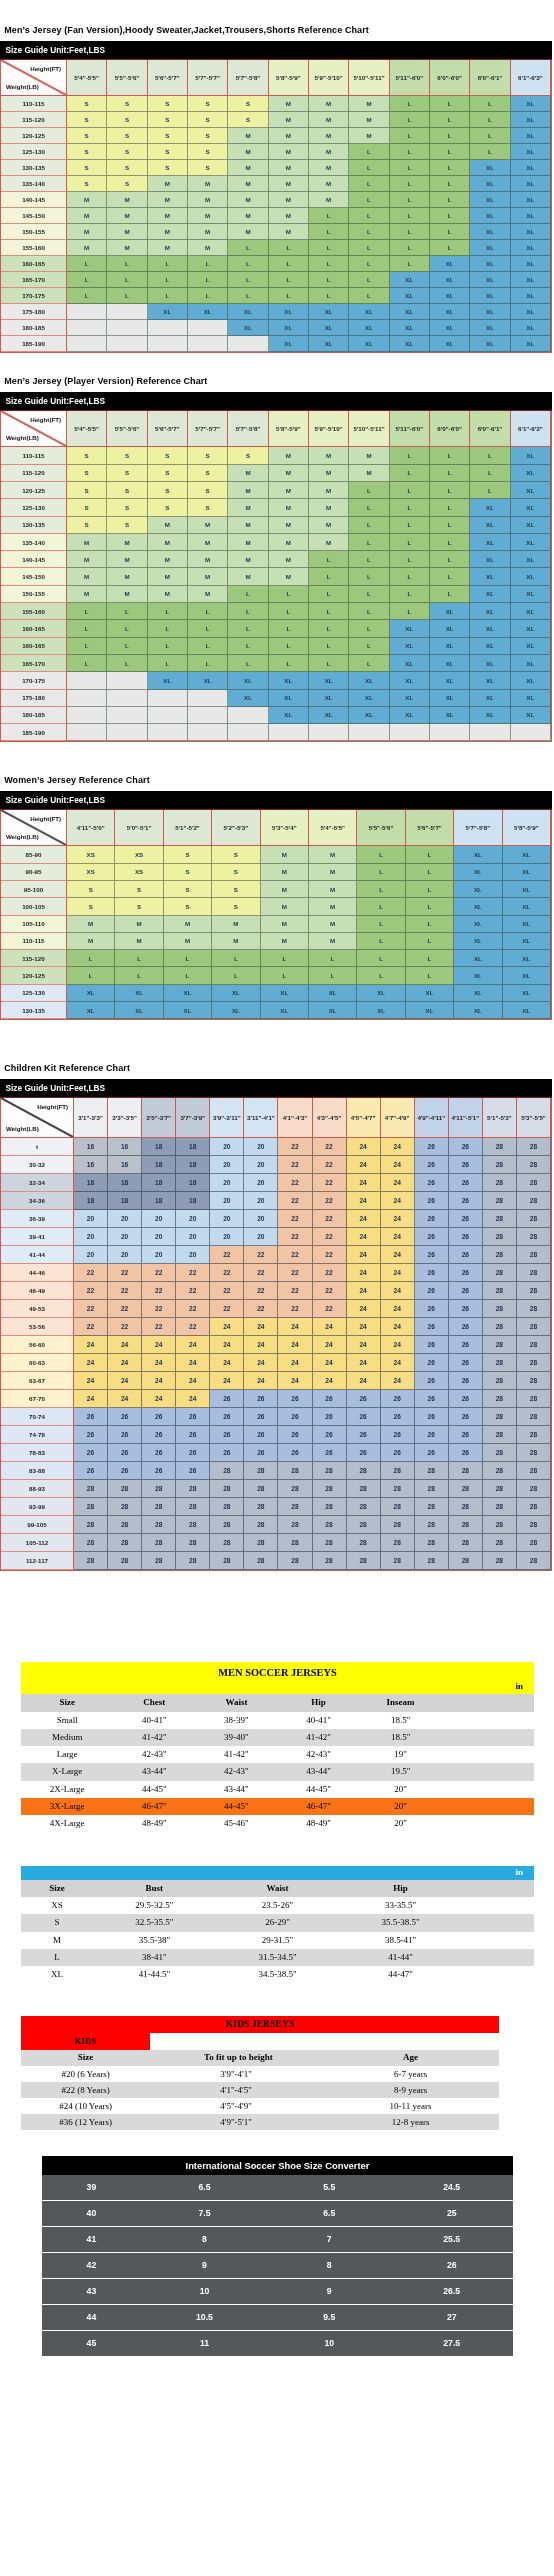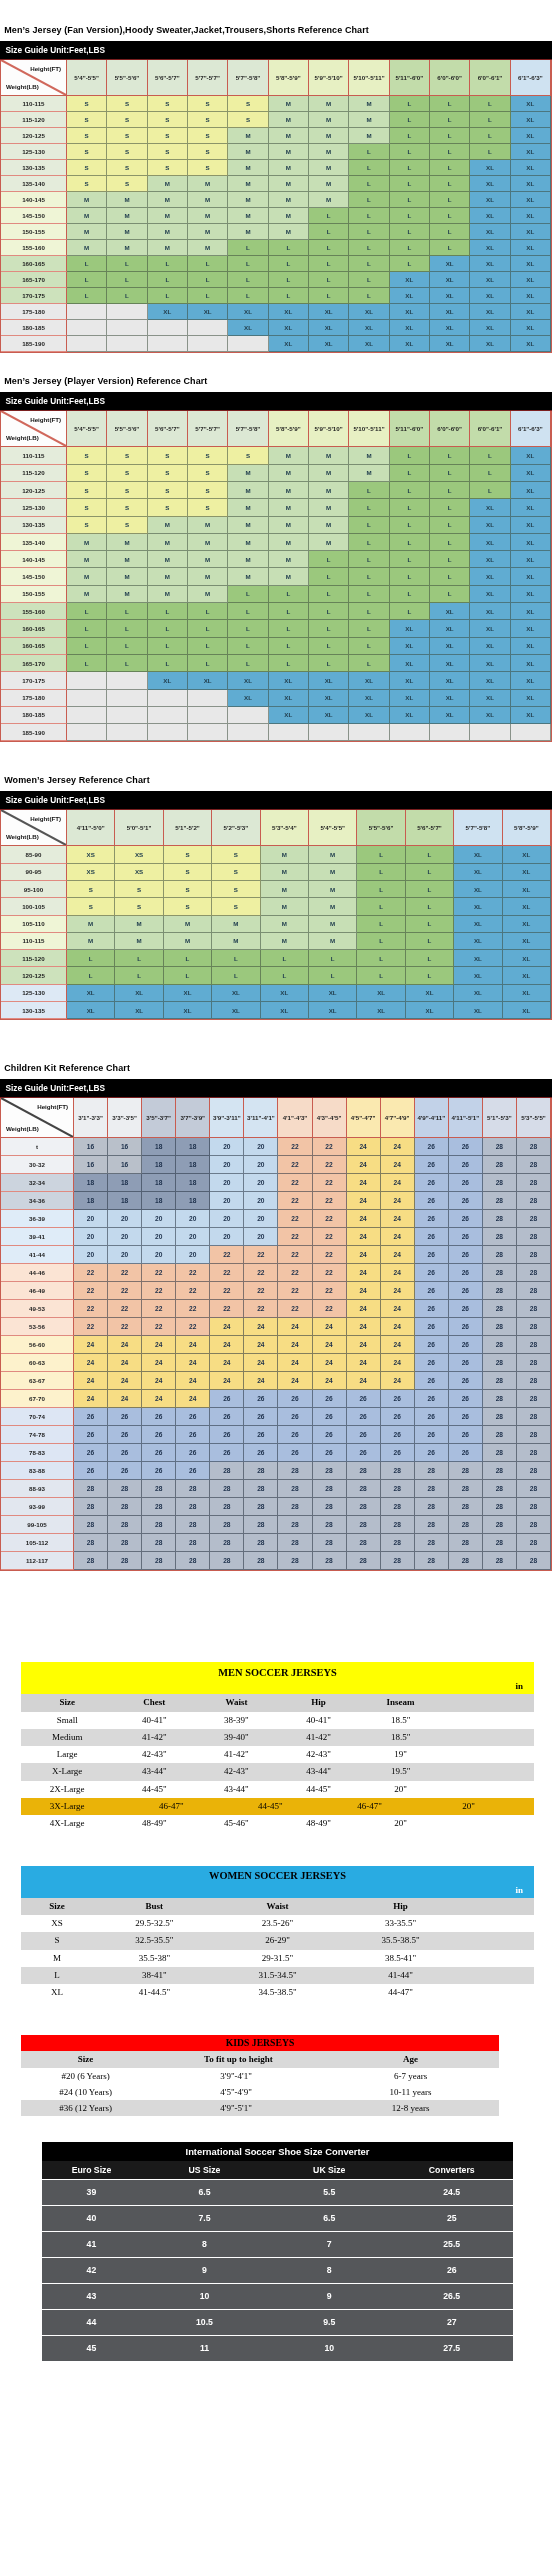--- a/index.html
+++ b/index.html
@@ -1103,41 +1103,40 @@
         <div class="jt-cell"></div>
       </div>
       <div class="jt-row" style="grid-template-columns: 18% 16% 16% 16% 16% 18%; background: rgb(255, 255, 255);">
         <div class="jt-cell">2X-Large</div>
         <div class="jt-cell">44-45"</div>
         <div class="jt-cell">43-44"</div>
         <div class="jt-cell">44-45"</div>
         <div class="jt-cell">20"</div>
         <div class="jt-cell"></div>
       </div>
-      <div class="jt-row" style="grid-template-columns: 18% 16% 16% 16% 16% 18%; background: #eab308; gap: 17px;">
+      <div class="jt-row" style="grid-template-columns: 18% 16% 16% 16% 16% 18%; background: #f97316;">
         <div class="jt-cell">3X-Large</div>
         <div class="jt-cell">46-47"</div>
         <div class="jt-cell">44-45"</div>
         <div class="jt-cell">46-47"</div>
         <div class="jt-cell">20"</div>
         <div class="jt-cell"></div>
       </div>
       <div class="jt-row" style="grid-template-columns: 18% 16% 16% 16% 16% 18%; background: rgb(255, 255, 255);">
         <div class="jt-cell">4X-Large</div>
         <div class="jt-cell">48-49"</div>
         <div class="jt-cell">45-46"</div>
         <div class="jt-cell">48-49"</div>
         <div class="jt-cell">20"</div>
         <div class="jt-cell"></div>
       </div>
     </div>
 
   <div class="jersey jwrap-women mt48b" id="women-jerseys">
       <div class="jt-bar" style="background: rgb(41, 171, 226);">
-        <div class="jt-title">WOMEN SOCCER JERSEYS</div>
         <div class="jt-in" style="color: rgb(255, 255, 255);">in</div>
       </div>
       <div class="jt-row jt-header" style="grid-template-columns: 14% 24% 24% 24% 14%; background: rgb(211, 211, 211);">
         <div class="jt-cell">Size</div>
         <div class="jt-cell">Bust</div>
         <div class="jt-cell">Waist</div>
         <div class="jt-cell">Hip</div>
         <div class="jt-cell"></div>
       </div>
       <div class="jt-row" style="grid-template-columns: 14% 24% 24% 24% 14%; background: rgb(255, 255, 255);">
@@ -1172,50 +1171,53 @@
         <div class="jt-cell">XL</div>
         <div class="jt-cell">41-44.5"</div>
         <div class="jt-cell">34.5-38.5"</div>
         <div class="jt-cell">44-47"</div>
         <div class="jt-cell"></div>
       </div>
     </div>
 
   <div class="jersey jwrap-kids mt48b" id="kids-jerseys">
       <div class="kids-title" style="background: rgb(255, 0, 0);">KIDS JERSEYS</div>
+      <div class="kids-corner-row">
+        <div class="kids-corner" style="background: rgb(255, 0, 0);">KIDS</div>
+        <div></div>
+      </div>
       <div class="jt-row jt-header kids-header" style="grid-template-columns: 27% 36% 37%; background: rgb(217, 217, 217);">
         <div class="jt-cell"><span>Size</span></div>
         <div class="jt-cell"><span class="kids-fit-head">To fit up to height</span></div>
         <div class="jt-cell"><span>Age</span></div>
       </div>
       <div class="jt-row" style="grid-template-columns: 27% 36% 37%; background: rgb(255, 255, 255);">
         <div class="jt-cell" style="line-height: 16px;">#20 (6 Years)</div>
         <div class="jt-cell" style="line-height: 16px;">3'9"-4'1"</div>
         <div class="jt-cell" style="line-height: 16px;">6-7 years</div>
       </div>
+      <div class="jt-row" style="grid-template-columns: 27% 36% 37%; background: rgb(217, 217, 217);">
+        <div class="jt-cell" style="line-height: 16px;">#22 (8 Years)</div>
+        <div class="jt-cell" style="line-height: 16px;">4'1"-4'5"</div>
+        <div class="jt-cell" style="line-height: 16px;">8-9 years</div>
+      </div>
       <div class="jt-row" style="grid-template-columns: 27% 36% 37%; background: rgb(255, 255, 255);">
         <div class="jt-cell" style="line-height: 16px;">#24 (10 Years)</div>
         <div class="jt-cell" style="line-height: 16px;">4'5"-4'9"</div>
         <div class="jt-cell" style="line-height: 16px;">10-11 years</div>
       </div>
       <div class="jt-row" style="grid-template-columns: 27% 36% 37%; background: rgb(217, 217, 217);">
         <div class="jt-cell" style="line-height: 16px;">#36 (12 Years)</div>
         <div class="jt-cell" style="line-height: 16px;">4'9"-5'1"</div>
         <div class="jt-cell" style="line-height: 16px;">12-8 years</div>
       </div>
     </div>
 
   <div class="jwrap-shoe mt38" id="shoe-converter">
       <div class="shoe-title" style="background: rgb(0, 0, 0);">International Soccer Shoe Size Converter</div>
-      <div class="shoe-row shoe-header" style="background: rgb(26, 26, 26);">
-        <div class="shoe-cell">Euro Size</div>
-        <div class="shoe-cell">US Size</div>
-        <div class="shoe-cell">UK Size</div>
-        <div class="shoe-cell">Converters</div>
-      </div>
       <div class="shoe-row shoe-data" style="background: rgb(85, 87, 90);">
         <div class="shoe-cell">39</div>
         <div class="shoe-cell">6.5</div>
         <div class="shoe-cell">5.5</div>
         <div class="shoe-cell">24.5</div>
       </div>
       <div class="shoe-row shoe-data" style="background: rgb(85, 87, 90);">
         <div class="shoe-cell">40</div>
         <div class="shoe-cell">7.5</div>
         <div class="shoe-cell">6.5</div>

